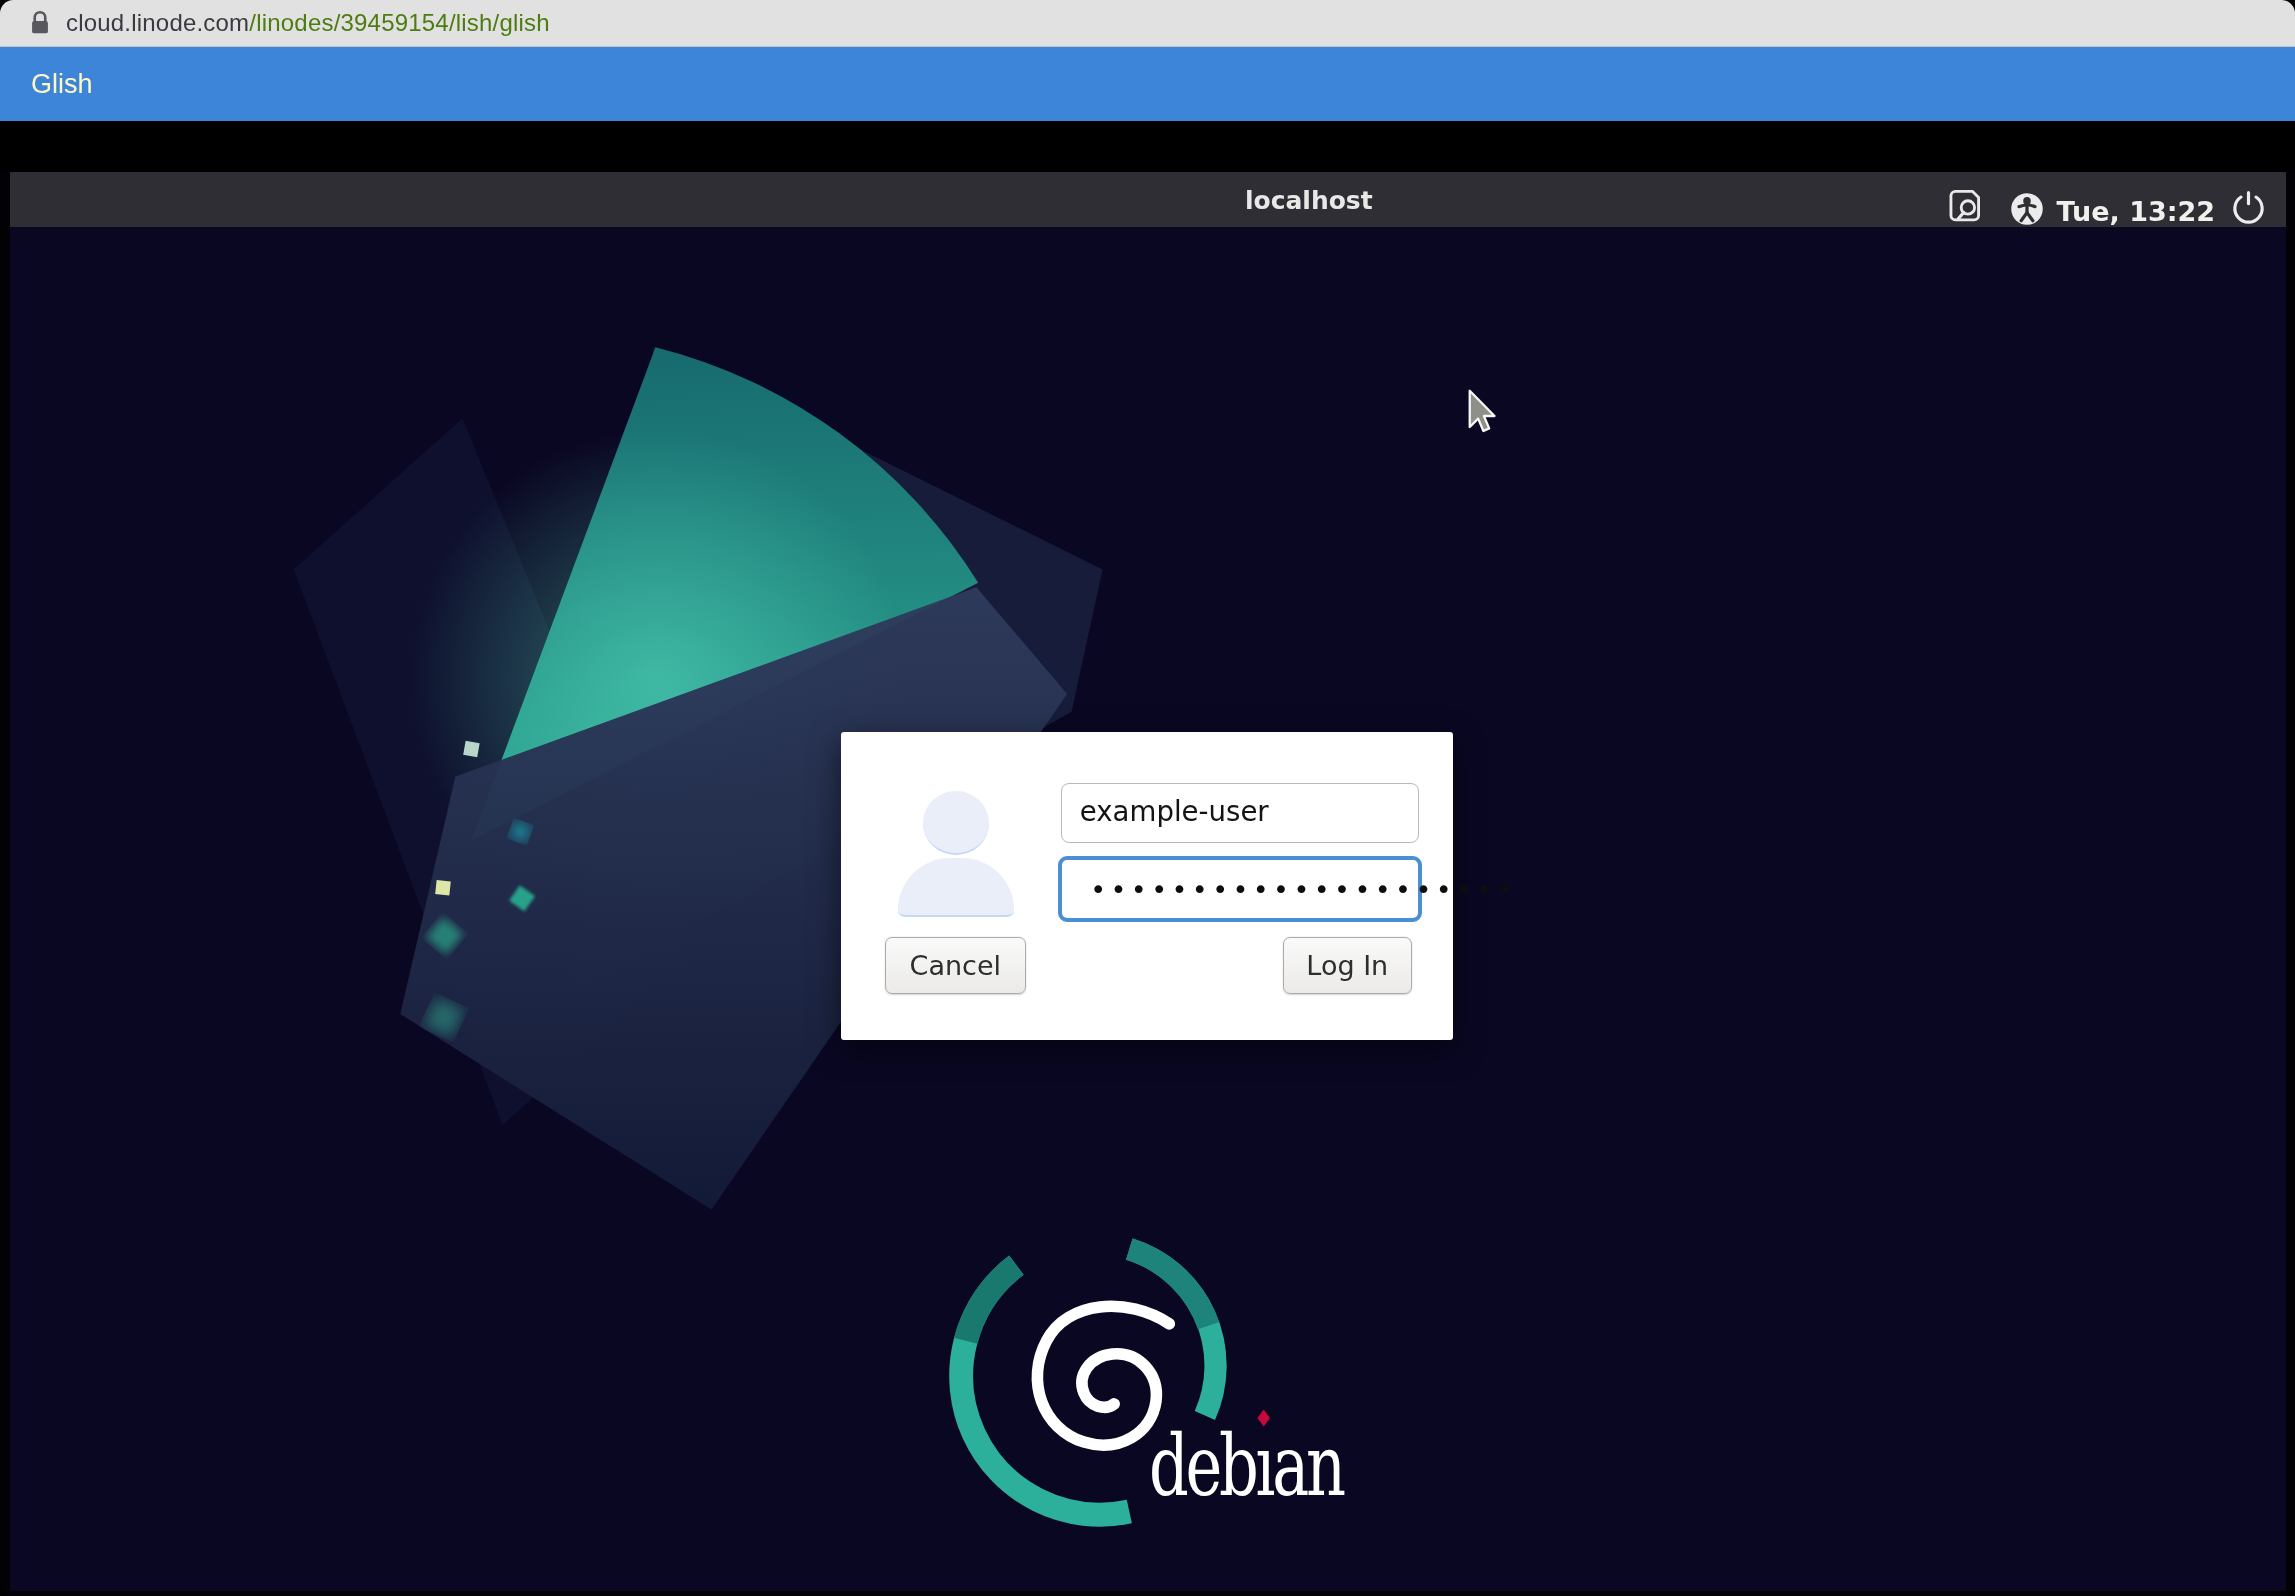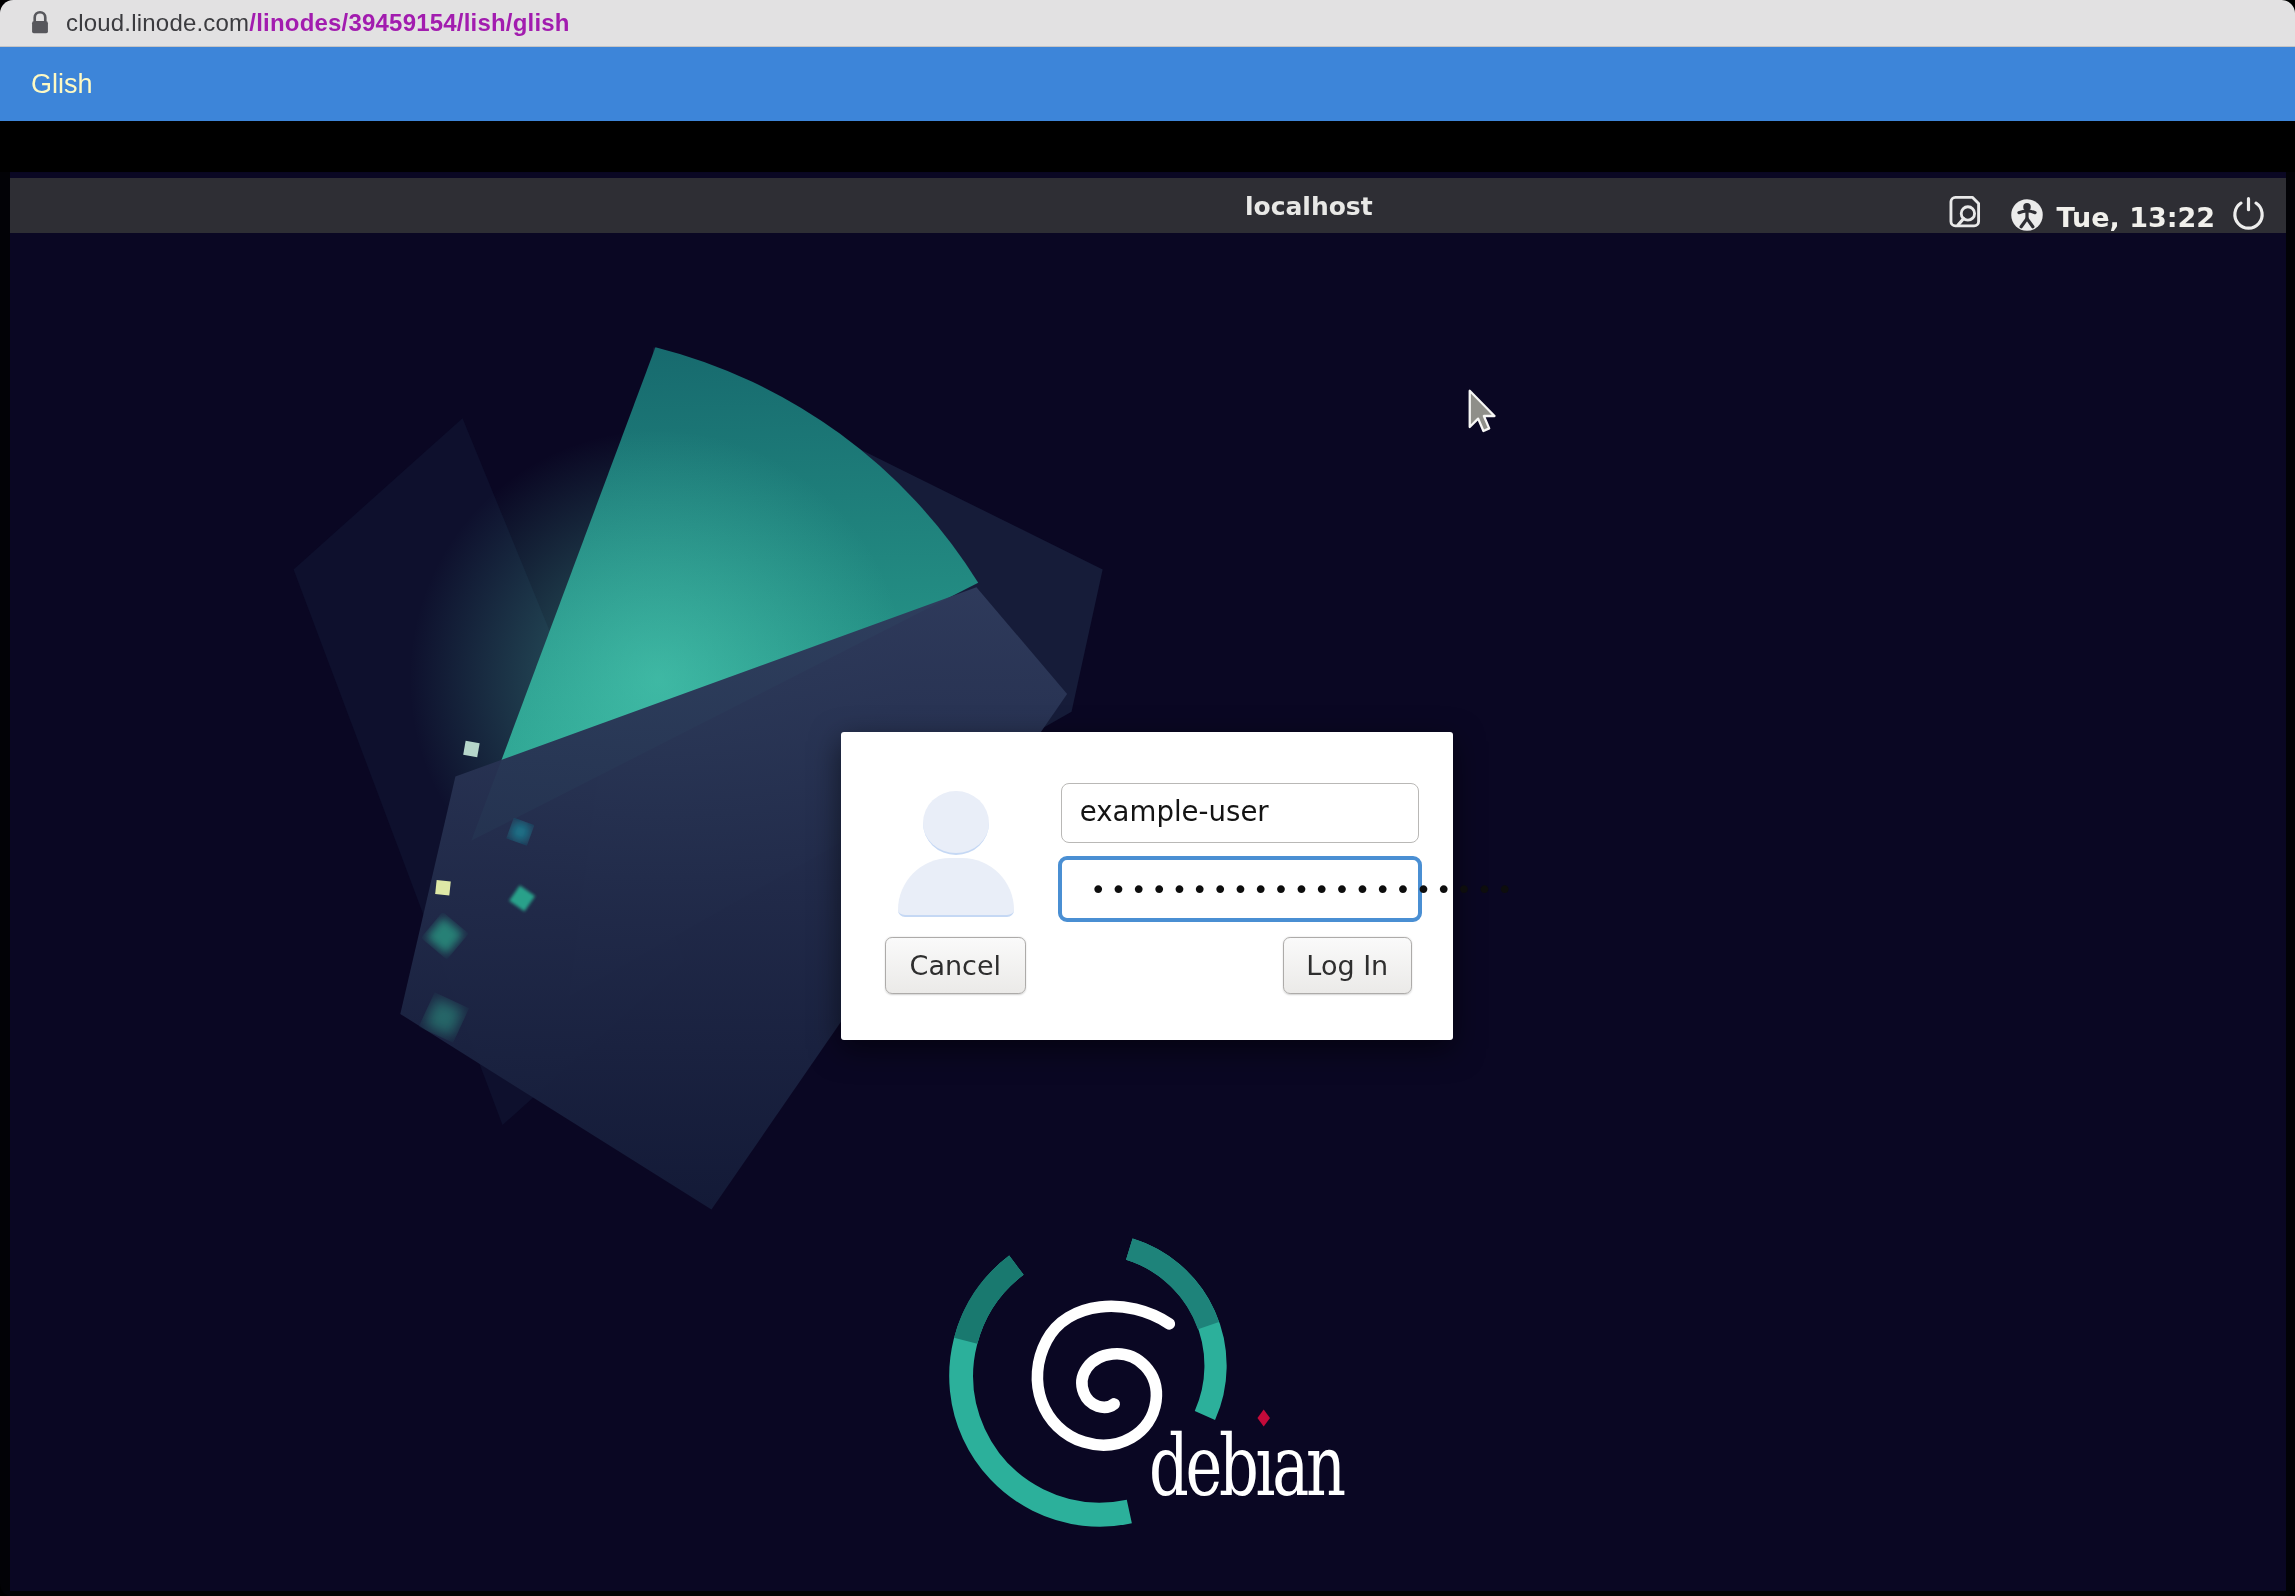--- a/index.html
+++ b/index.html
@@ -9,35 +9,35 @@
   
   .titlebar{position:relative;height:48px;background:#e0dfe0;border-bottom:0.9px solid #cbcacb;}
   .traffic-lights{position:absolute;left:15px;top:14.2px;display:flex;gap:16px;}
   .tl{width:20.4px;height:20.4px;border-radius:50%;background:#c8c7c8;border:0.9px solid #b1b0b1;}
   .win-title{line-height:48px;text-align:center;font-weight:bold;font-size:24px;color:#9b9a9b;}
 
   
   .urlbar{height:47px;background:#e2e1e2;border-bottom:1.8px solid #c5c4c5;display:flex;align-items:center;padding-left:29px;}
   .lock-svg{margin-right:15px;flex:0 0 auto;}
   .url{font-size:24px;color:#3b3b3f;letter-spacing:0.2px;}
-  .url .path{color:#a21caf;font-weight:bold;}
+  .url .path{color:#4d7c0f;}
 
   
   .tabrow{height:74px;display:flex;background:#fbfbfb;}
   .tab{display:flex;align-items:center;font-size:26px;}
   .tab-weblish{width:1163px;padding-left:48px;color:#4b525c;}
   .tab-glish{flex:1;background:#3d85d9;color:#fef9c3;font-weight:400;font-size:27px;padding-left:31px;}
 
   
   .screen{position:absolute;left:0;top:172px;width:2295px;height:1425px;background:#020206;}
   .framebuffer{position:absolute;left:9.8px;top:0;width:2276px;height:1419px;background:#0a0723;overflow:hidden;font-family:"DejaVu Sans",sans-serif;}
   .wallpaper{position:absolute;left:0;top:0;z-index:0;}
 
   
-  .gnome-topbar{position:absolute;left:0;top:0;width:2276px;height:55px;background:#2e2e34;z-index:4;margin-top:6px;}
+  .gnome-topbar{position:absolute;left:0;top:0;width:2276px;height:55px;background:#2e2e34;z-index:4;}
   .hostname{position:absolute;left:1299px;top:50%;transform:translate(-50%,-50%);font-size:25px;font-weight:700;color:#e8e8e6;}
   .status{position:absolute;right:18.7px;top:0;height:55px;display:flex;align-items:flex-end;}
   .status .clock{font-size:27px;font-weight:700;color:#f1f0ec;margin-left:11.6px;white-space:nowrap;}
   .icon-magdoc{margin-left:0;}
   .icon-a11y{margin-left:24px;}
   .icon-power{margin-left:15px;}
 
   
   .dialog{position:absolute;left:831px;top:560px;width:612px;height:308px;background:#fff;border-radius:3px;box-shadow:0 9px 30px rgba(0,0,0,.55);z-index:5;}
   .avatar{position:absolute;left:57px;top:59px;width:116px;height:126px;}

